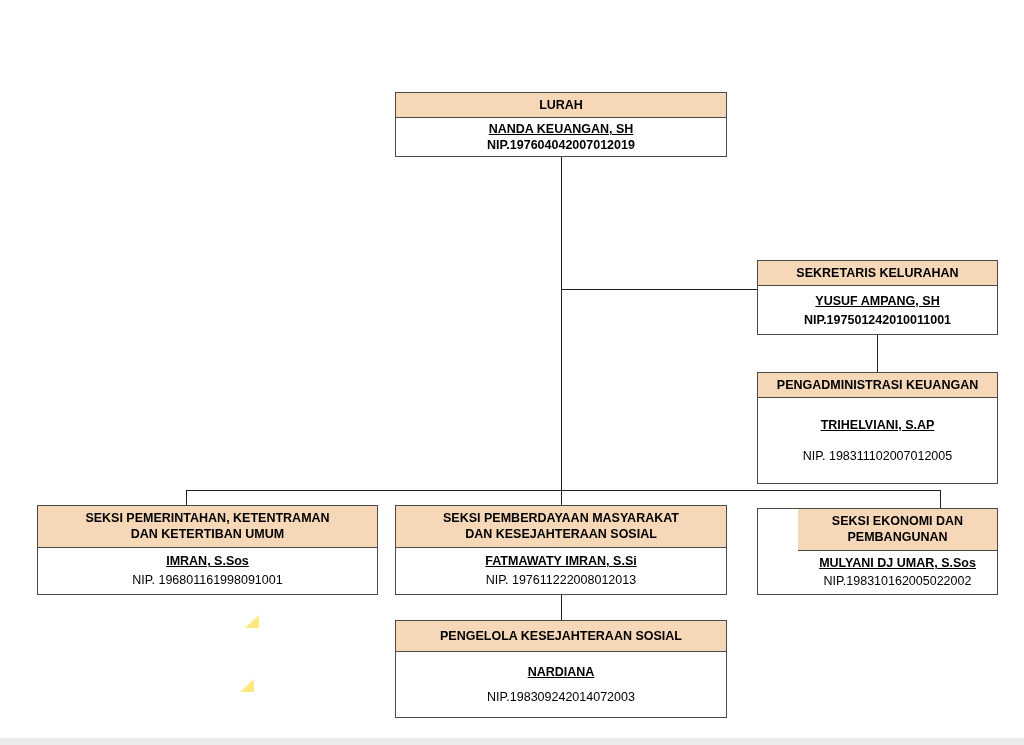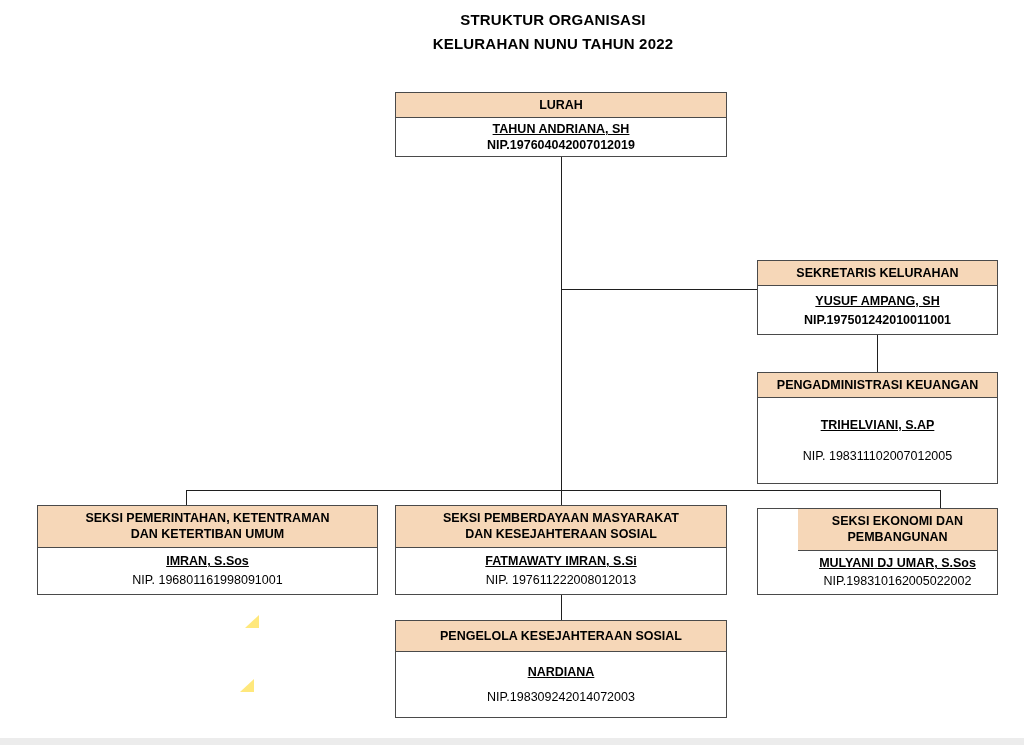--- a/index.html
+++ b/index.html
@@ -87,37 +87,33 @@
     width: 1024px;
     height: 7px;
     background: #ececec;
   }
 </style>
 </head>
 <body>
 
 <div class="canvas">
 
-  <div class="chart-title">
-    <div class="t1">STRUKTUR ORGANISASI</div>
-    <div class="t2">KELURAHAN NUNU TAHUN 2022</div>
-  </div>
 
   <div class="line" style="left:561px; top:157px; width:1px; height:348px;"></div>
   <div class="line" style="left:561px; top:289px; width:196px; height:1px;"></div>
   <div class="line" style="left:877px; top:335px; width:1px; height:37px;"></div>
   <div class="line" style="left:186px; top:490px; width:754px; height:1px;"></div>
   <div class="line" style="left:186px; top:490px; width:1px; height:15px;"></div>
   <div class="line" style="left:940px; top:490px; width:1px; height:18px;"></div>
   <div class="line" style="left:561px; top:595px; width:1px; height:25px;"></div>
 
   <div class="org-box" style="left:395px; top:92px; width:332px; height:65px;">
     <div class="hdr">LURAH</div>
     <div class="body">
-      <div class="name">TAHUN ANDRIANA, SH</div>
+      <div class="name">NANDA KEUANGAN, SH</div>
       <div class="nip bold">NIP.197604042007012019</div>
     </div>
   </div>
 
   <div class="org-box" style="left:757px; top:260px; width:241px; height:75px;">
     <div class="hdr">SEKRETARIS KELURAHAN</div>
     <div class="body">
       <div class="name">YUSUF AMPANG, SH</div>
       <div class="nip bold">NIP.197501242010011001</div>
     </div>

